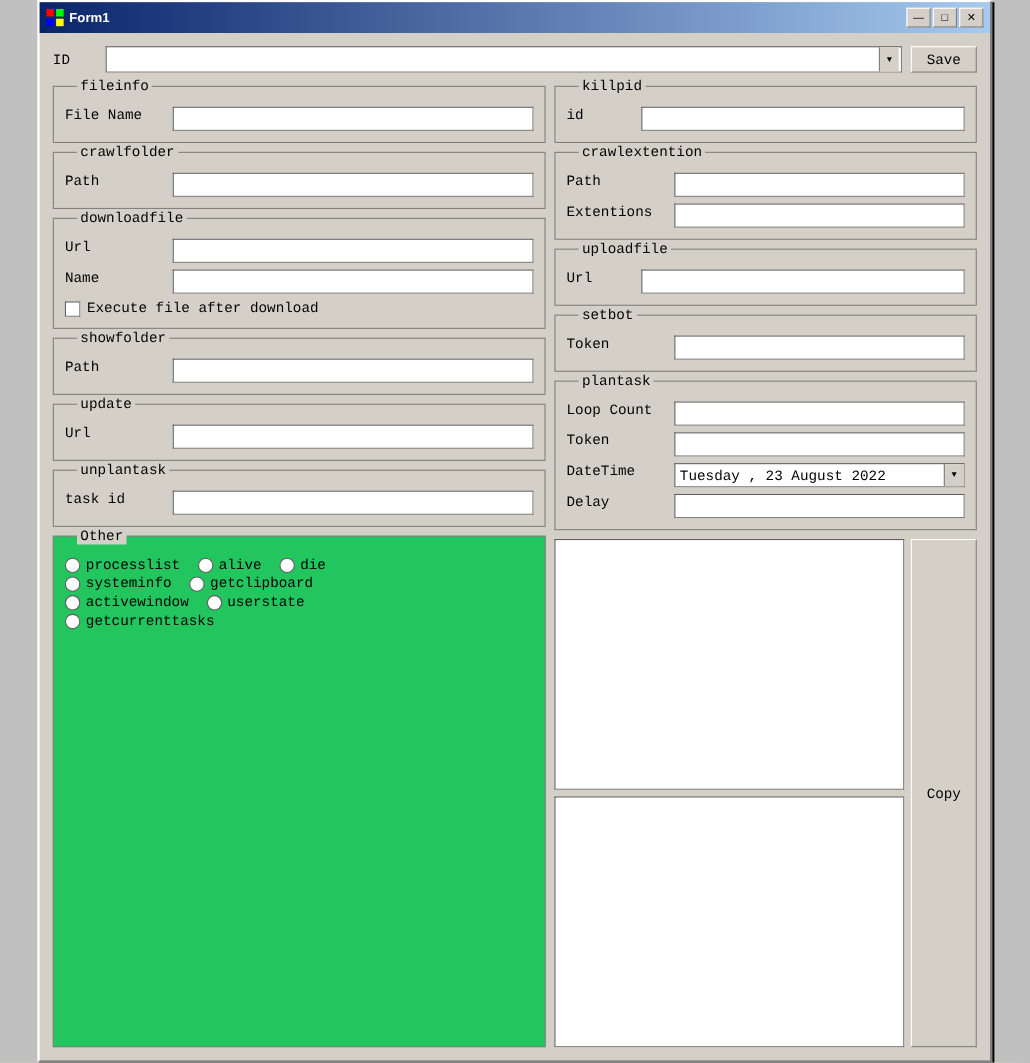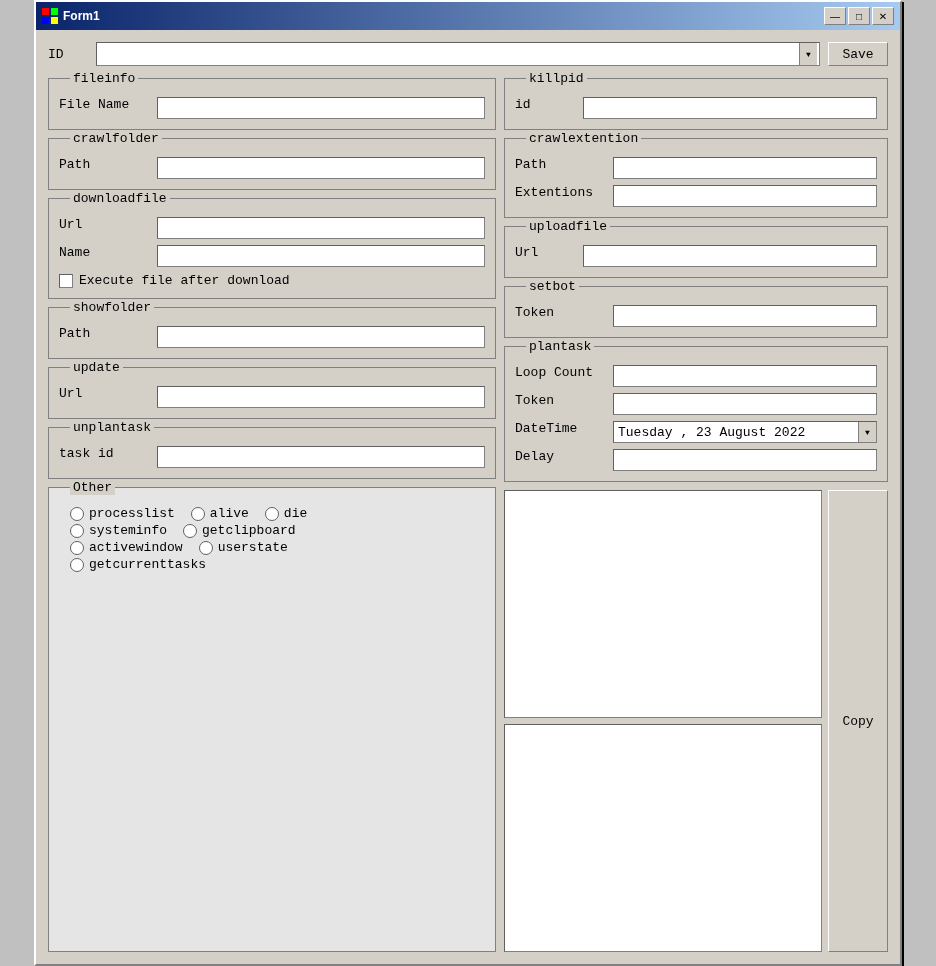--- a/index.html
+++ b/index.html
@@ -215,23 +215,23 @@
       border: 1px solid #606060;
       background: white;
       flex-shrink: 0;
       cursor: pointer;
       display: flex;
       align-items: center;
       justify-content: center;
     }
     .other-group {
       border: 1px solid #808080;
-      background: #e5e5e5;
+      background: #22c55e;
       position: relative;
-      padding: 18px 10px 10px 21px;
+      padding: 18px 10px 10px 10px;
       flex: 1;
     }
     .other-radios {
       display: flex;
       flex-direction: column;
       gap: 2px;
     }
     .radio-line {
       display: flex;
       gap: 16px;

